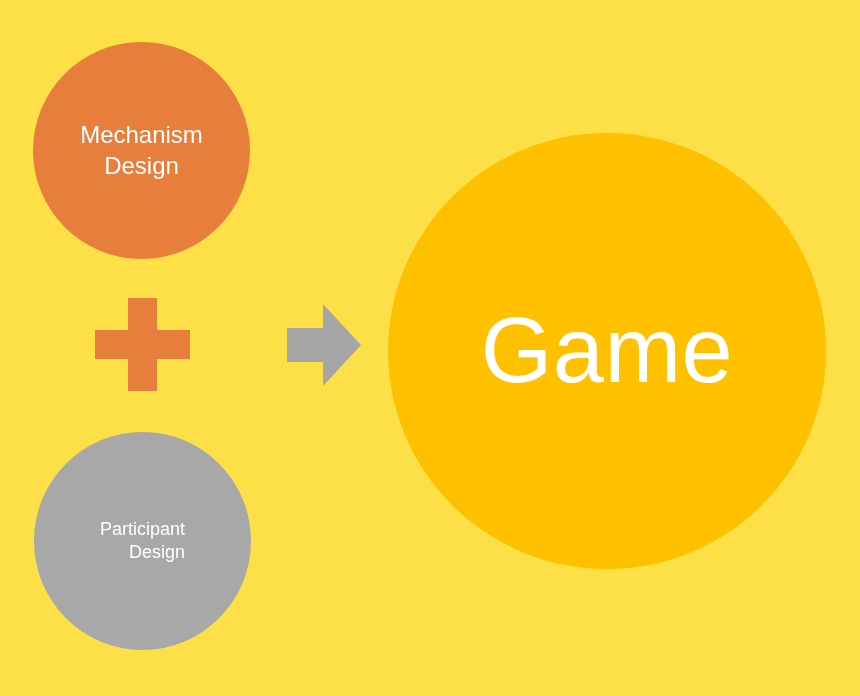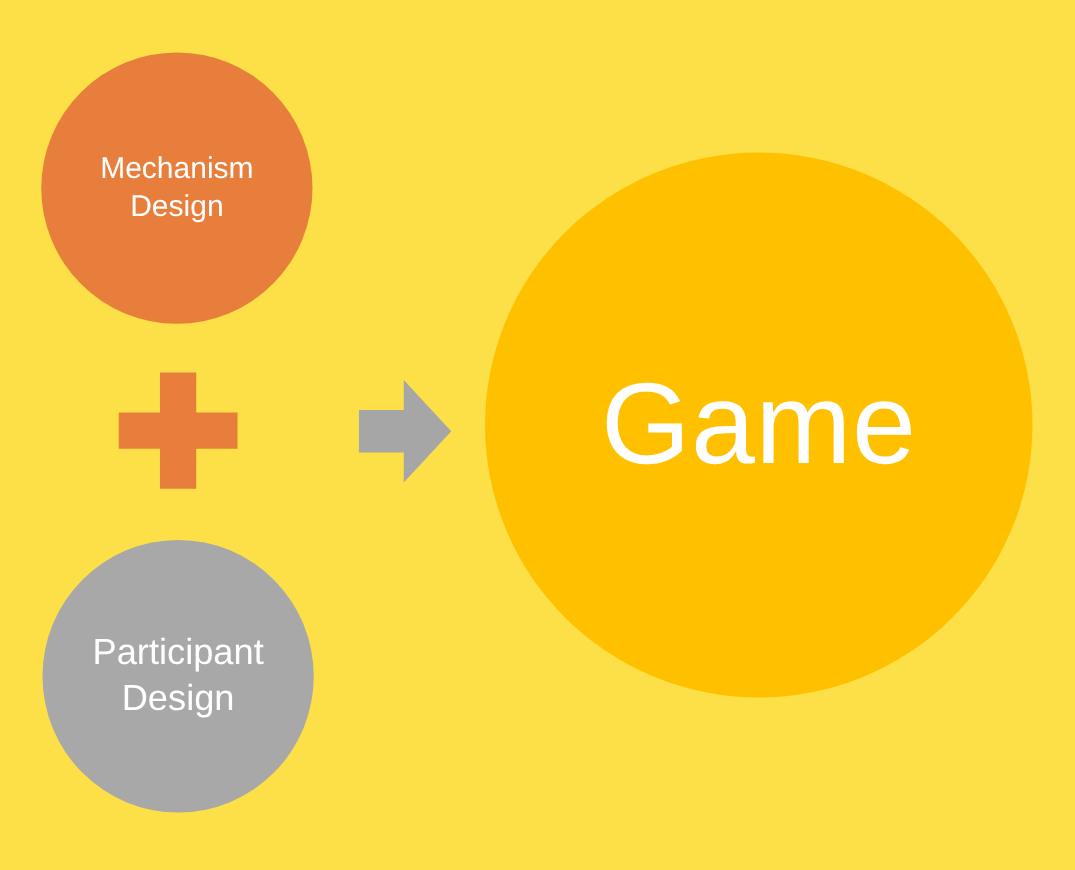--- a/index.html
+++ b/index.html
@@ -45,28 +45,29 @@
     font-weight: 400;
   }
 
   
   #circle-participant-design {
     left: 34px;
     top: 432px;
     width: 217px;
     height: 218px;
     background: #a8a8a8;
-    font-size: 29px;
+    font-size: 18px;
     font-weight: 400;
+    text-align: right;
   }
 
   
   #circle-game {
     left: 388px;
-    top: 122px;
+    top: 133px;
     width: 438px;
     height: 436px;
     background: #ffc000;
     font-size: 92px;
     font-weight: 400;
     letter-spacing: 0.5px;
   }
 
   .circle-label {
     display: block;

